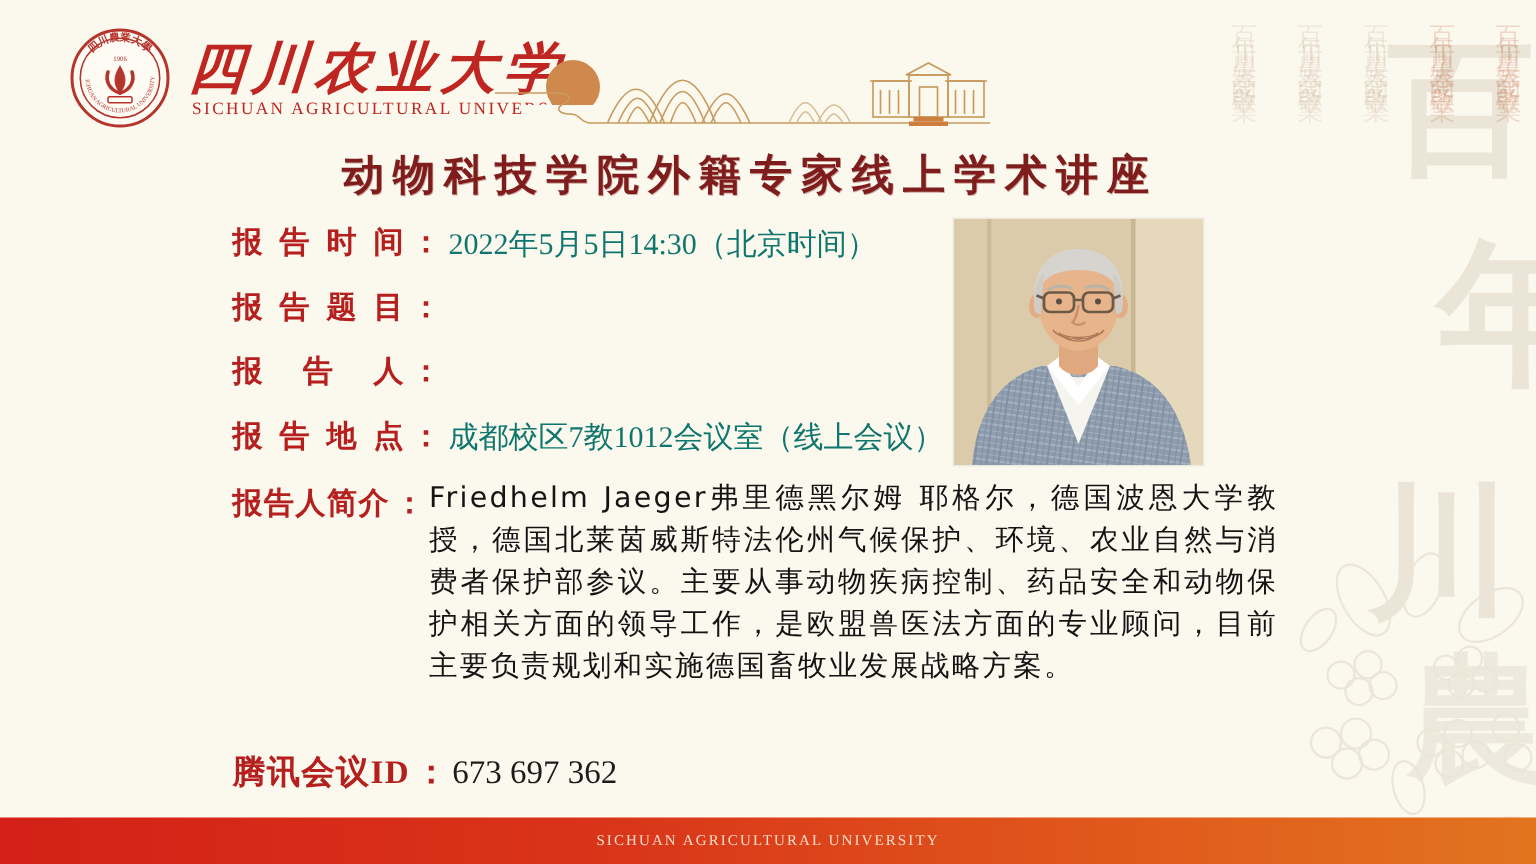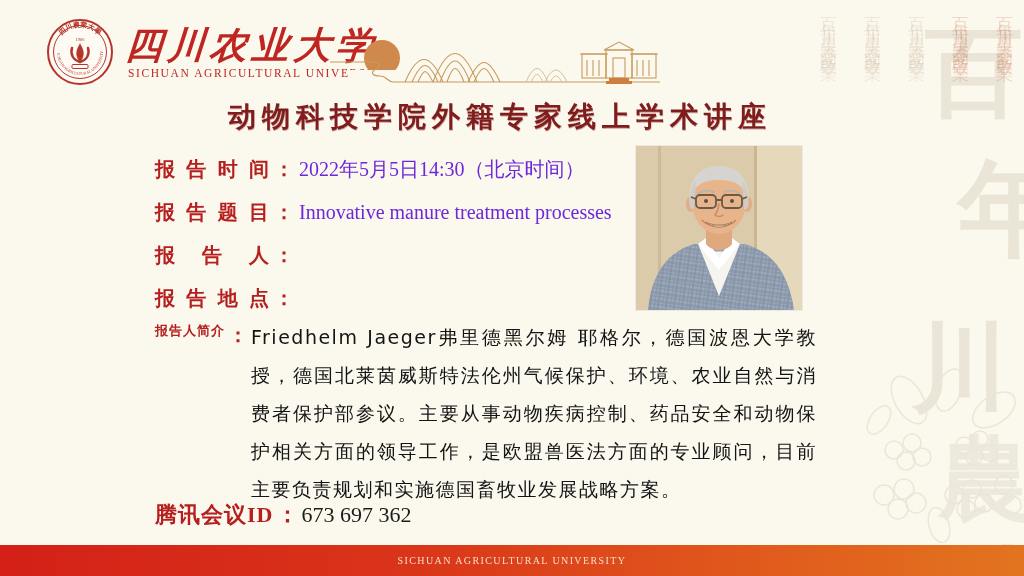--- a/index.html
+++ b/index.html
@@ -44,42 +44,42 @@
   
   .title {
     position:absolute; top:98px; left:0; width:1000px; text-align:center;
     font-family:"DejaVu Sans","Liberation Sans",sans-serif;
     font-weight:bold; font-size:28px; letter-spacing:6px; color:#7f1d1d;
     text-shadow:0.5px 0.5px 0 rgba(120,10,10,0.35);
   }
 
   
   .rows { position:absolute; top:148px; left:155px; width:720px; }
-  .row { display:flex; align-items:center; height:43px; }
+  .row { display:flex; align-items:flex-start; height:43px; }
   .lbl {
     font-family:"DejaVu Sans","Liberation Sans",sans-serif;
     font-weight:bold; font-size:20px; color:#b5201f;
     width:114px; text-align:justify; text-align-last:justify; flex:none;
   }
   .colon { font-weight:bold; font-size:20px; color:#b5201f; width:30px; text-align:center; flex:none; }
   .val {
     font-family:"Liberation Serif", serif;
-    font-size:20px; color:#6d28d9; padding-top:0.5px; white-space:nowrap;
+    font-size:20px; color:#0f766e; padding-top:0.5px; white-space:nowrap;
   }
   
   .bio { position:absolute; top:322px; left:155px; width:712px; display:flex; align-items:flex-start; }
   .bio .lbl2 {
     font-family:"DejaVu Sans","Liberation Sans",sans-serif;
-    font-weight:bold; font-size:13px; color:#b5201f; flex:none; letter-spacing:1px;
+    font-weight:bold; font-size:20px; color:#b5201f; flex:none; letter-spacing:1px;
   }
   .bio .colon2 { font-weight:bold; font-size:20px; color:#b5201f; flex:none; width:26px; text-align:center; }
   .bio-text {
     font-family:"DejaVu Sans","Liberation Sans",sans-serif;
     font-size:19px; color:#141414; width:566px;
-    line-height:38px; letter-spacing:1.5px; text-align:justify; margin-top:-4px;
+    line-height:28px; letter-spacing:1.5px; text-align:justify; margin-top:-4px;
   }
 
   
   .meeting { position:absolute; top:500px; left:155px; display:flex; align-items:baseline; }
   .meeting .mlbl {
     font-family:"Liberation Serif", serif;
     font-weight:bold; font-size:22px; color:#b5201f; letter-spacing:1px;
   }
   .meeting .mcolon { font-weight:bold; font-size:22px; color:#b5201f; width:28px; text-align:center; }
   .meeting .mval { font-family:"Liberation Serif", serif; font-size:22px; color:#1c1c1c; }
@@ -217,29 +217,29 @@
 
   <div class="rows">
     <div class="row">
       <span class="lbl">报告时间</span>
       <span class="colon">：</span>
       <span class="val">2022年5月5日14:30（北京时间）</span>
     </div>
     <div class="row">
       <span class="lbl">报告题目</span>
       <span class="colon">：</span>
-      <span class="val">Innovative manure treatment processes</span>
     </div>
     <div class="row">
       <span class="lbl">报告人</span>
       <span class="colon">：</span>
     </div>
     <div class="row">
       <span class="lbl">报告地点</span>
       <span class="colon">：</span>
+      <span class="val">成都校区7教1012会议室（线上会议）</span>
     </div>
   </div>
 
   <div class="bio">
     <span class="lbl2">报告人简介</span>
     <span class="colon2">：</span>
     <div class="bio-text">Friedhelm Jaeger弗里德黑尔姆 耶格尔，德国波恩大学教授，德国北莱茵威斯特法伦州气候保护、环境、农业自然与消费者保护部参议。主要从事动物疾病控制、药品安全和动物保护相关方面的领导工作，是欧盟兽医法方面的专业顾问，目前主要负责规划和实施德国畜牧业发展战略方案。</div>
   </div>
 
   <div class="meeting">

